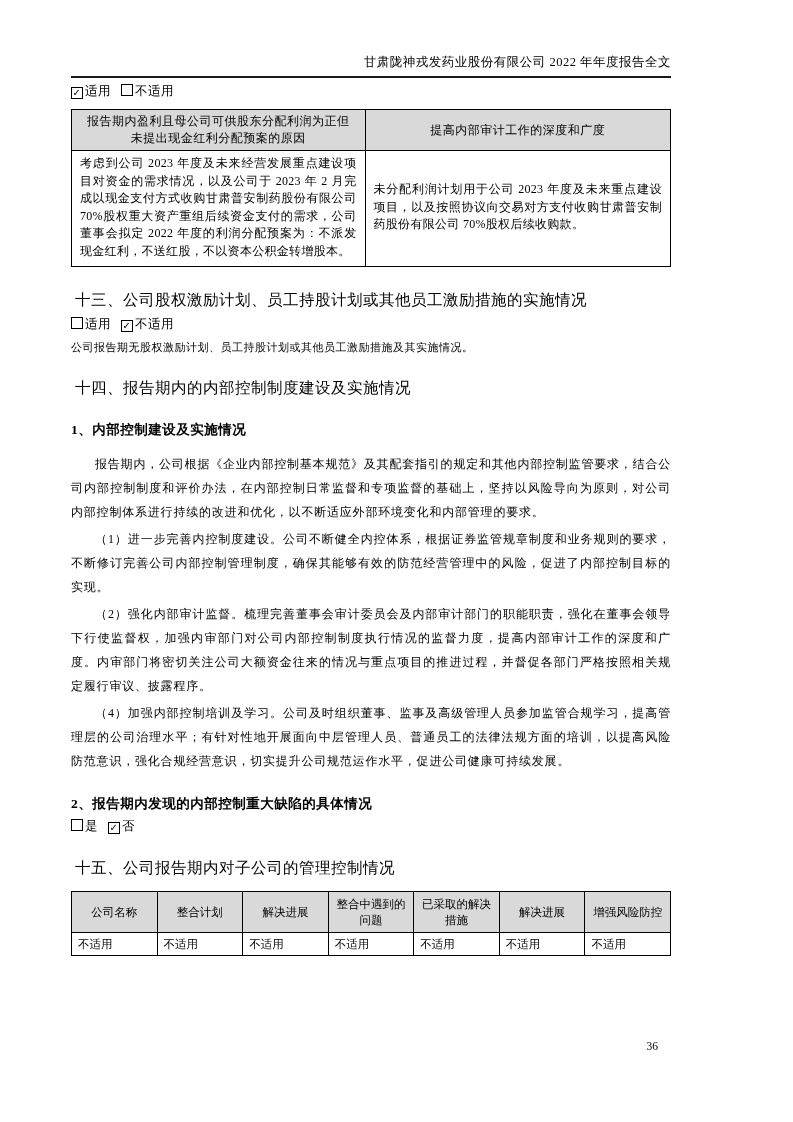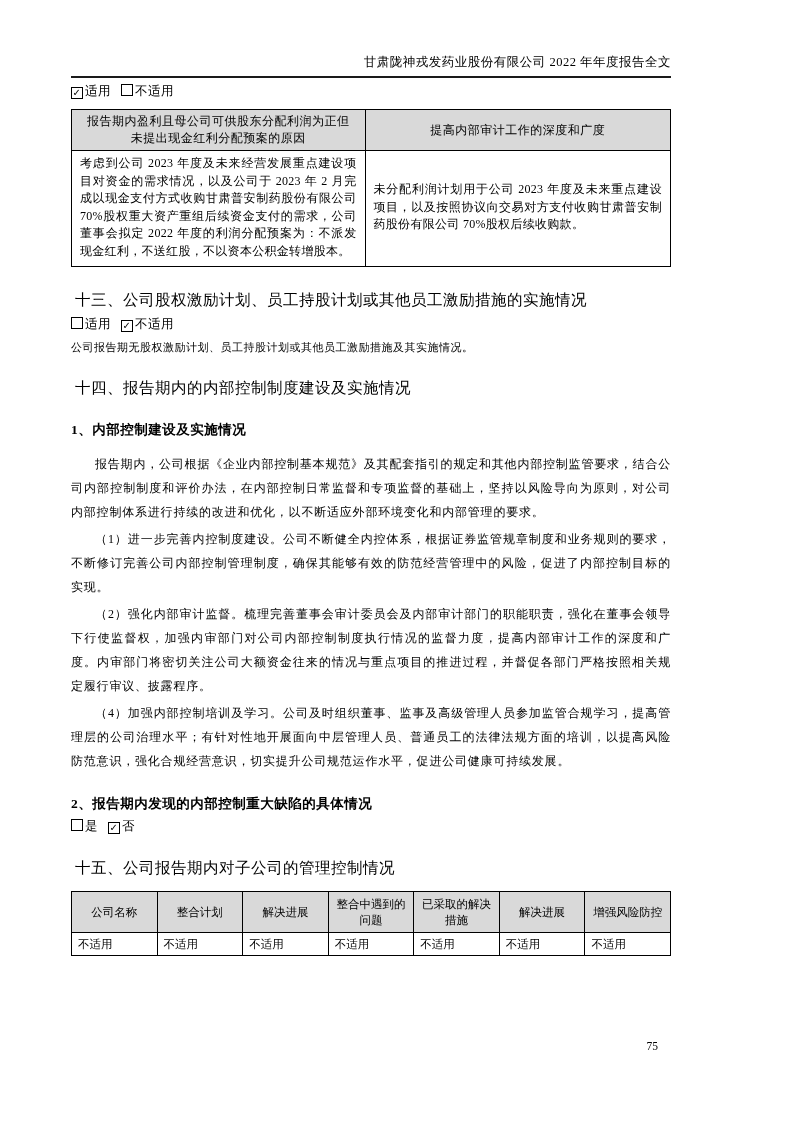--- a/index.html
+++ b/index.html
@@ -183,14 +183,14 @@
         <td>不适用</td>
         <td>不适用</td>
         <td>不适用</td>
         <td>不适用</td>
       </tr>
     </tbody>
       </table>
 
   </div>
 
-  <div class="page-num">75</div>
+  <div class="page-num">36</div>
 </div>
 
 </body></html>

